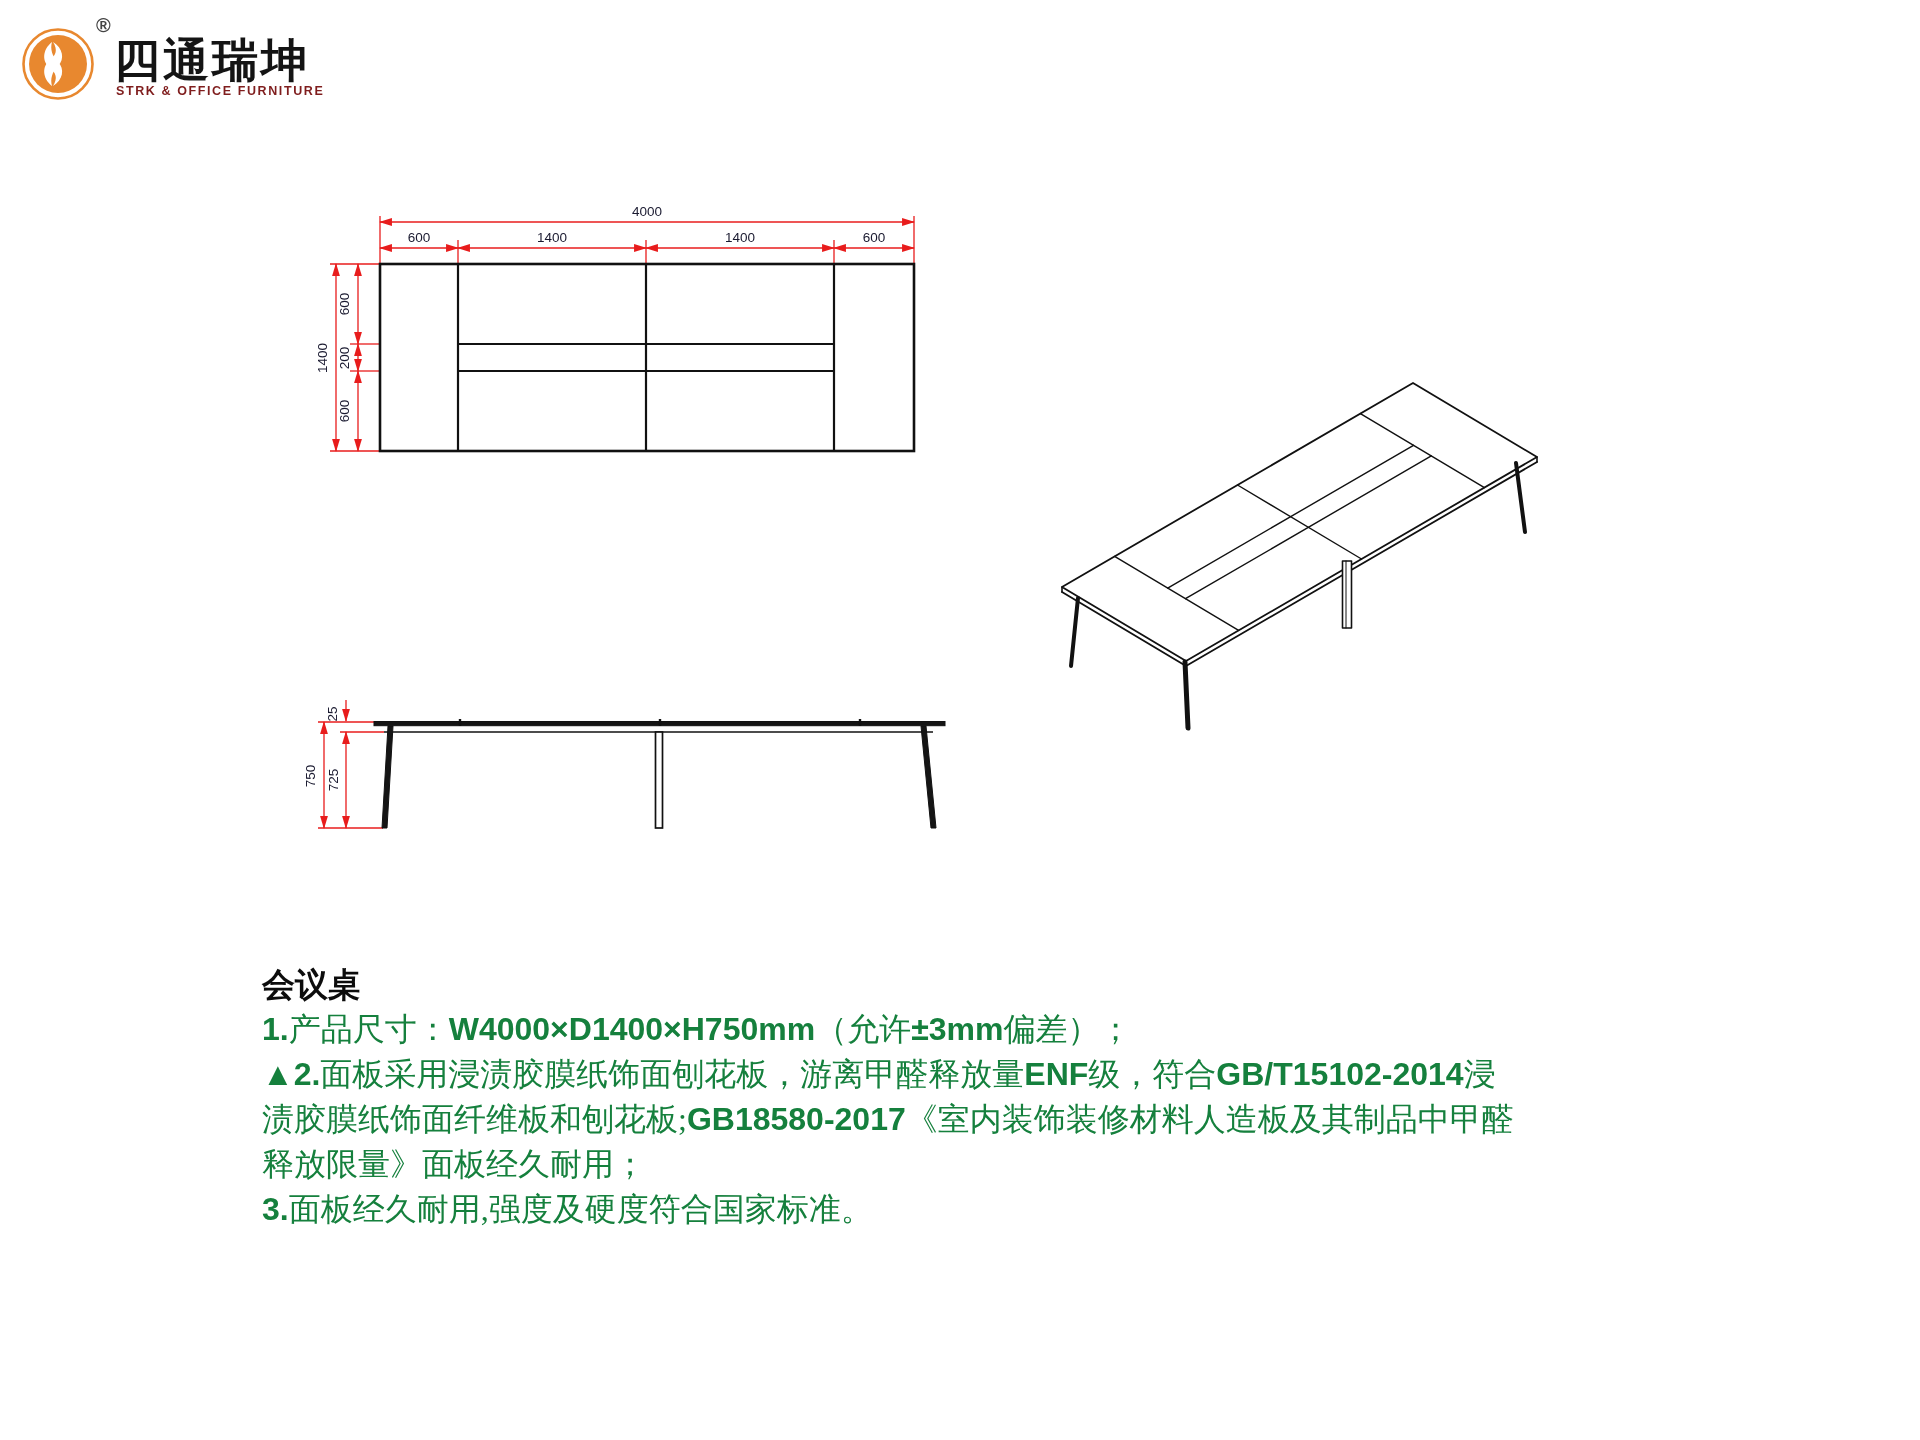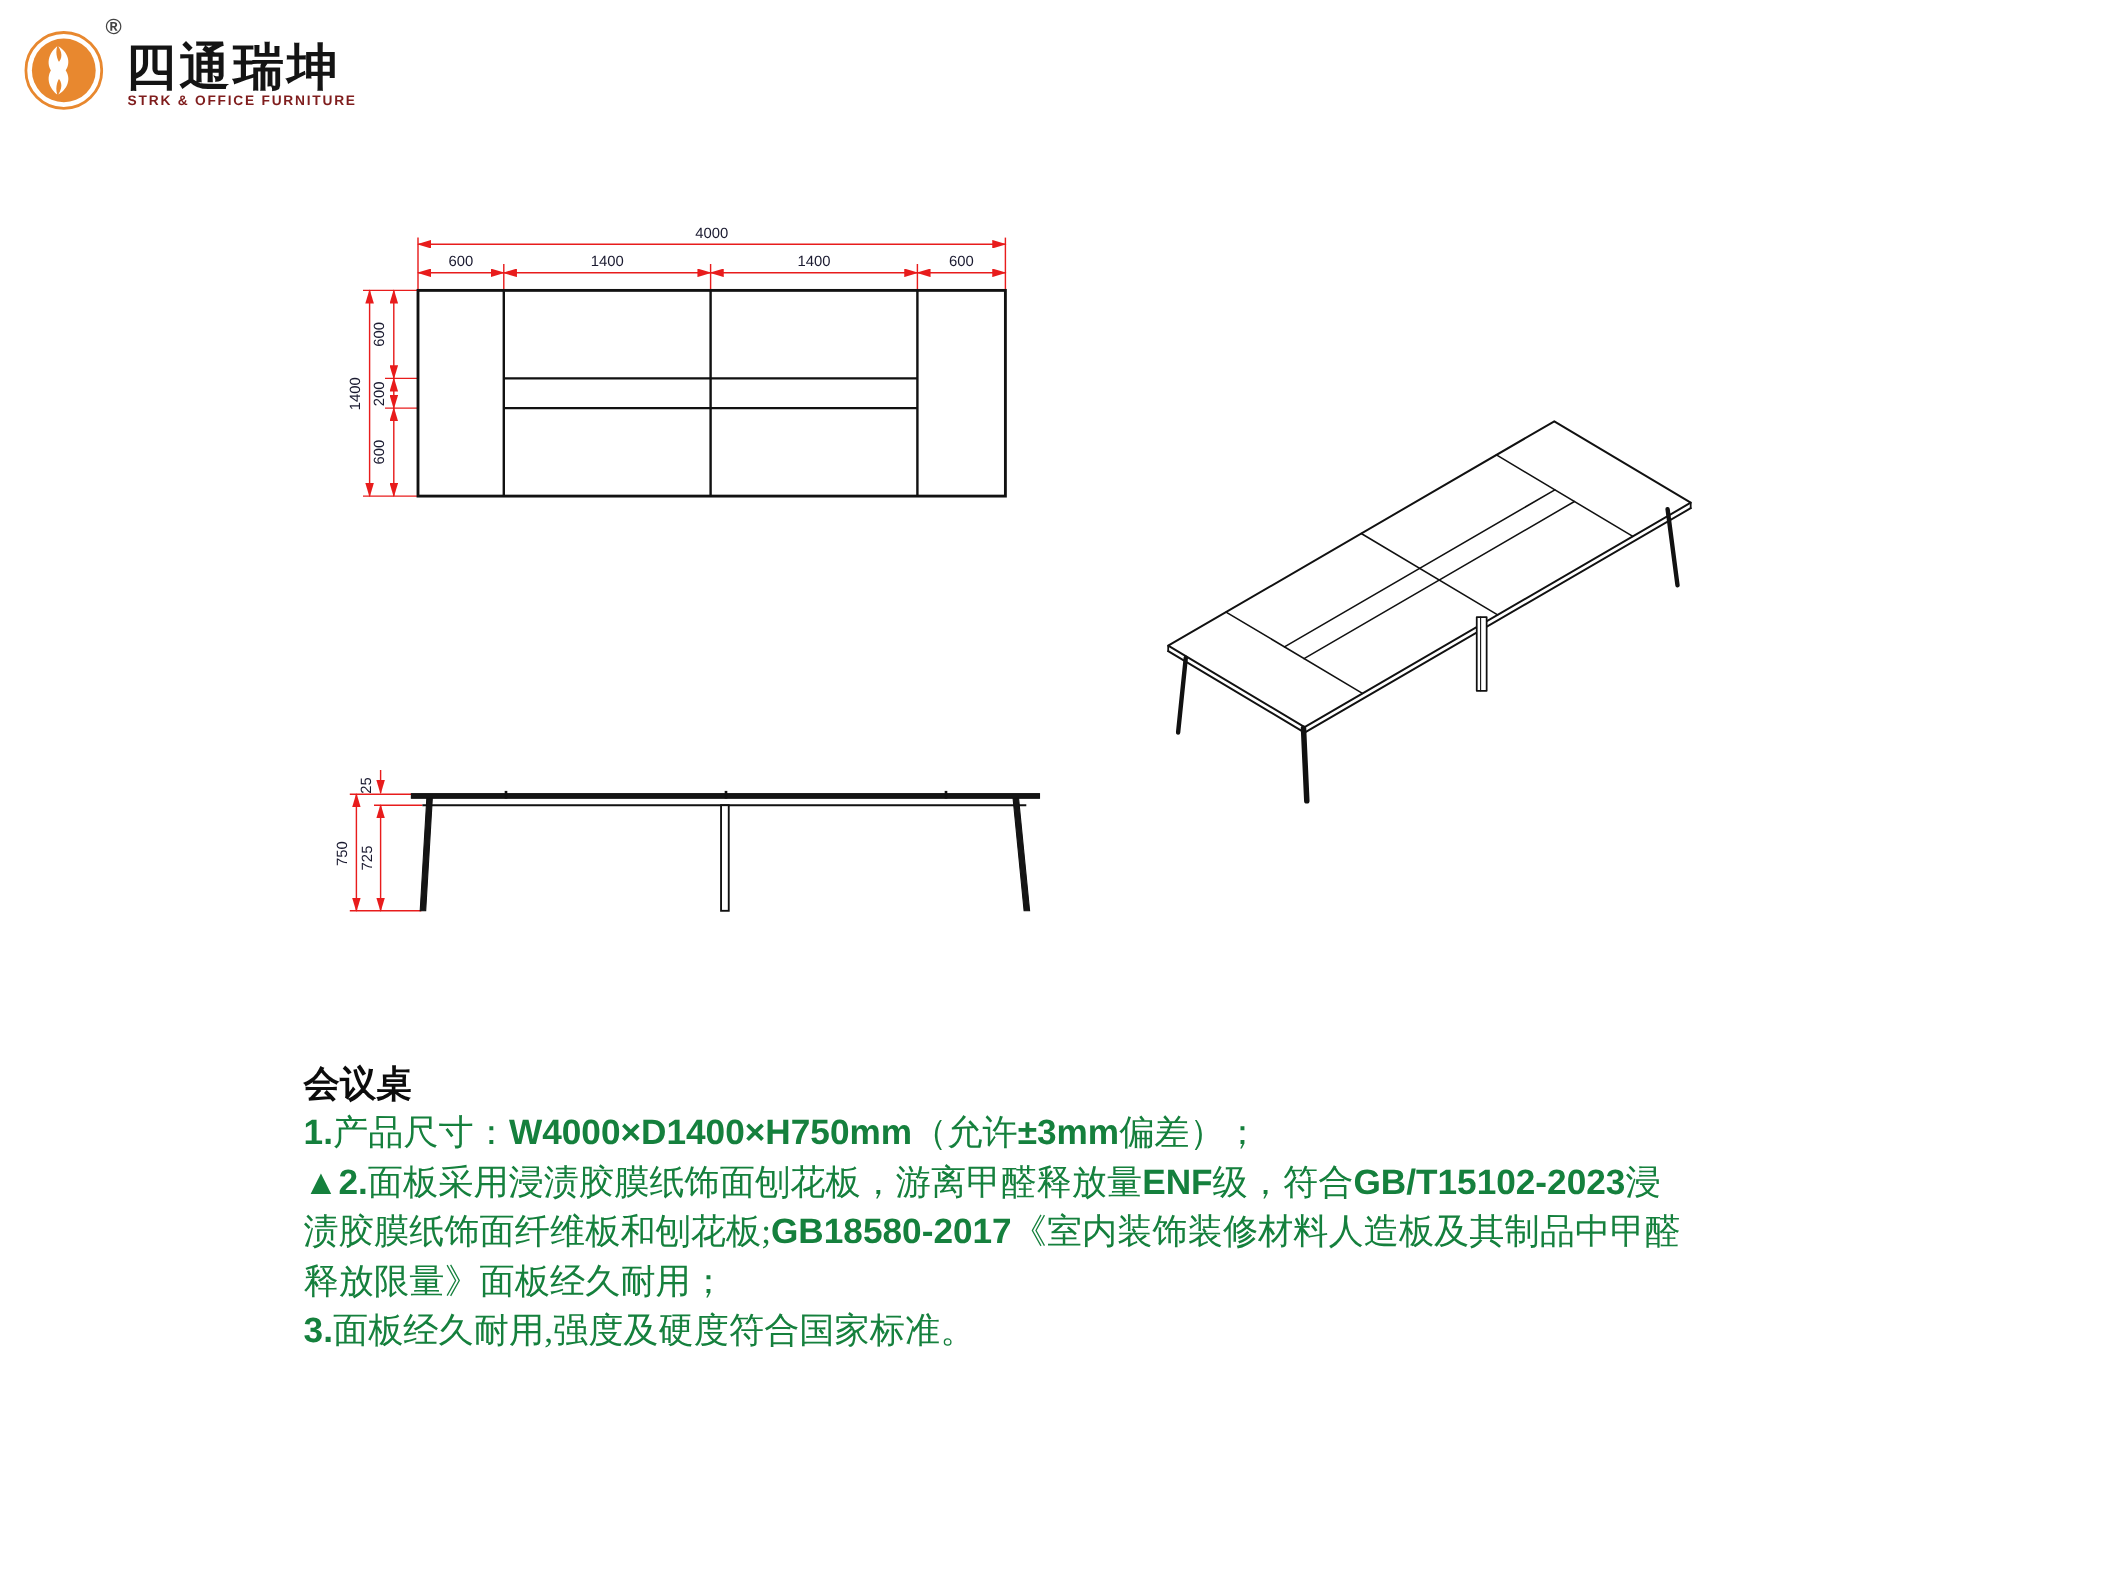--- a/index.html
+++ b/index.html
@@ -10,21 +10,21 @@
   
   .logo{position:absolute;left:22px;top:12px;width:320px;height:110px;}
   .logo-mark{position:absolute;left:0;top:16px;width:72px;height:72px;}
   .logo-reg{position:absolute;left:74px;top:2px;font-size:20px;color:#444;font-weight:bold;}
   .logo-cn{position:absolute;left:92px;top:18px;font-size:46px;font-weight:900;color:#141414;letter-spacing:3px;white-space:nowrap;}
   .logo-en{position:absolute;left:94px;top:72px;font-size:12.5px;font-weight:bold;color:#7f1d1d;letter-spacing:1.6px;white-space:nowrap;}
   
   .view{position:absolute;text-align:center;}
   svg text.dim{font-family:"Liberation Sans",sans-serif;font-size:13.5px;fill:#1a1a30;}
   
-  .spec{position:absolute;left:276px;top:962px;}
+  .spec{position:absolute;left:262px;top:962px;}
   .spec-title{font-size:33px;font-weight:700;color:#0c0c0c;line-height:45px;white-space:nowrap;}
   .spec-line{font-size:32px;color:#15803d;line-height:45px;white-space:nowrap;font-family:"Liberation Serif","Liberation Sans",serif;}
   .spec-line .bold{font-weight:bold;font-family:"Liberation Sans",sans-serif;}
 </style>
 </head>
 <body>
 
 <div class="logo">
   <div class="logo-mark">
     <svg width="72" height="72" viewBox="0 0 72 72">
@@ -146,17 +146,17 @@
     <polygon points="88,36 93,36 87,138 82,138" fill="#151515" stroke-width="1"></polygon>
     <polygon points="621,36 626,36 636,138 631,138" fill="#151515" stroke-width="1"></polygon>
     <rect x="355.5" y="42" width="7" height="96" fill="#ffffff" stroke-width="1.7"></rect>
   </g>
 </svg>
 </div>
 
 <div class="spec">
   <div class="spec-title">会议桌</div>
   <div class="spec-line"><span class="bold">1.</span><span>产品尺寸：</span><span class="bold">W4000×D1400×H750mm</span><span>（允许</span><span class="bold">±3mm</span><span>偏差）；</span></div>
-  <div class="spec-line"><span class="bold">▲2.</span><span>面板采用浸渍胶膜纸饰面刨花板，游离甲醛释放量</span><span class="bold">ENF</span><span>级，符合</span><span class="bold">GB/T15102-2023</span><span>浸</span></div>
+  <div class="spec-line"><span class="bold">▲2.</span><span>面板采用浸渍胶膜纸饰面刨花板，游离甲醛释放量</span><span class="bold">ENF</span><span>级，符合</span><span class="bold">GB/T15102-2014</span><span>浸</span></div>
   <div class="spec-line"><span>渍胶膜纸饰面纤维板和刨花板;</span><span class="bold">GB18580-2017</span><span>《室内装饰装修材料人造板及其制品中甲醛</span></div>
   <div class="spec-line"><span>释放限量》面板经久耐用；</span></div>
   <div class="spec-line"><span class="bold">3.</span><span>面板经久耐用,强度及硬度符合国家标准。</span></div>
 </div>
 
 </body></html>

